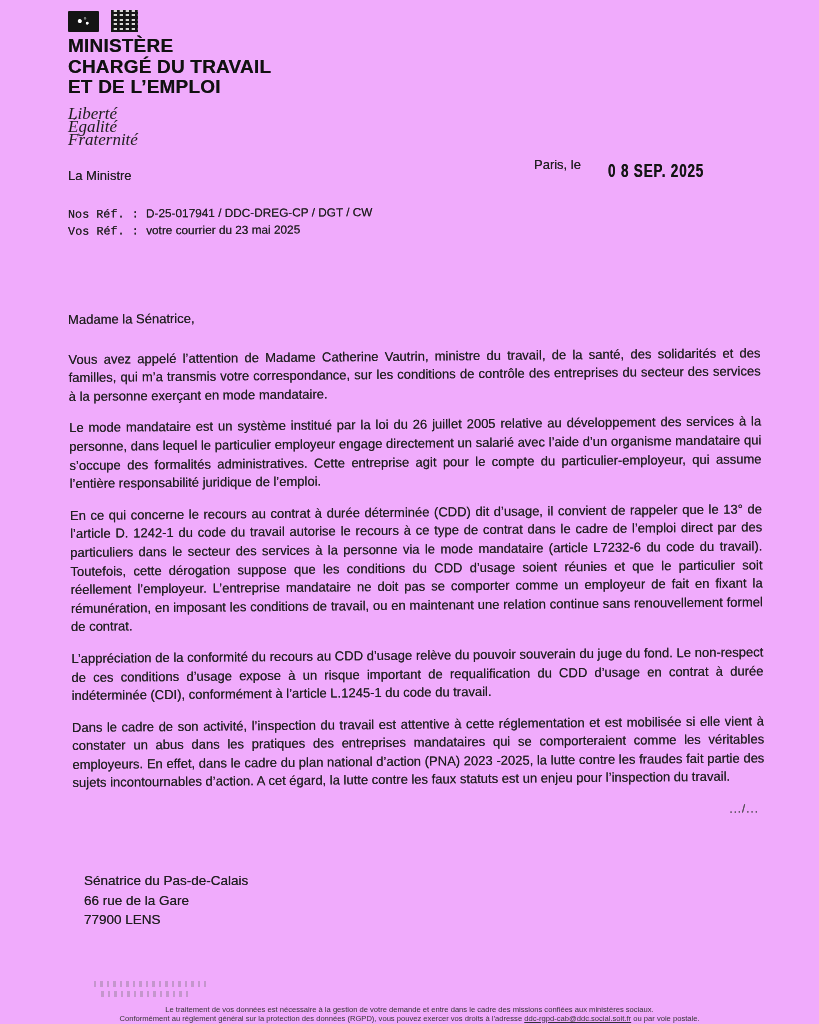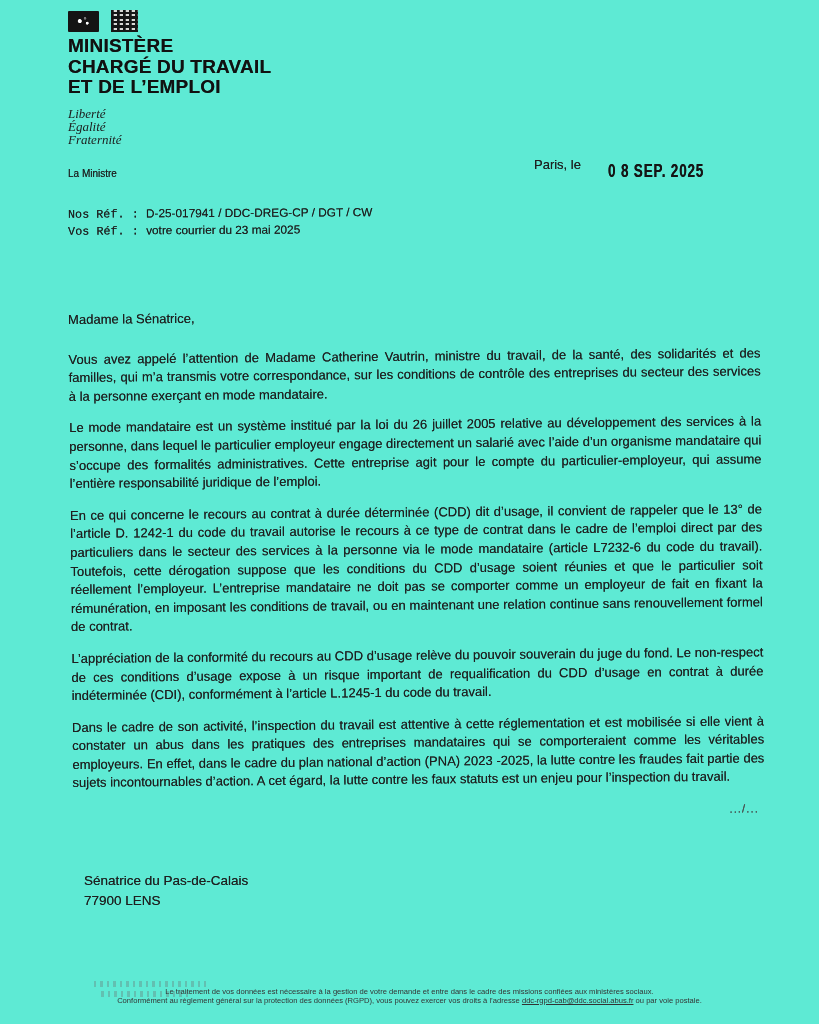--- a/index.html
+++ b/index.html
@@ -1,21 +1,21 @@
 <!DOCTYPE html>
 <html lang="fr"><head>
 <meta charset="utf-8">
 <style>
   html,body{margin:0;padding:0;}
   body{background:#e8e8e6;font-family:"Liberation Sans",sans-serif;}
   .page{
     position:relative;
     width:819px;height:1024px;
     margin:0 auto;
-    background:#5eead4;
+    background:#f0abfc;
     overflow:hidden;
     color:#1f1f1f;
     -webkit-font-smoothing:antialiased;
   }
   .page *{box-sizing:border-box;}
   .ink{ text-shadow:0 0 .35px rgba(20,20,20,.75); }
 
   
   .header{position:absolute;left:68px;top:8px;}
   .logos{display:flex;gap:12px;align-items:flex-end;height:24px;margin-bottom:4px;}
@@ -28,24 +28,24 @@
       #141414;
   }
   .logo-qr{
     display:inline-block;width:27px;height:22px;
     background-image:
       repeating-linear-gradient(0deg,#161616 0 2px,transparent 2px 4.5px),
       repeating-linear-gradient(90deg,#161616 0 2.5px,#4a4a4a 2.5px 3.5px,transparent 3.5px 6px);
     background-color:#d9d9d6;
   }
   .ministry{font-weight:700;font-size:19px;line-height:20.5px;letter-spacing:.2px;color:#111;}
-  .motto{margin-top:9px;font-family:"Liberation Serif",serif;font-style:italic;font-size:13px;line-height:13px;color:#1c1c1c;}
+  .motto{margin-top:9px;font-family:"Liberation Serif",serif;font-style:italic;font-size:17px;line-height:13px;color:#1c1c1c;}
 
   
-  .sender-title{position:absolute;left:68px;top:168px;font-size:10px;}
+  .sender-title{position:absolute;left:68px;top:168px;font-size:13px;}
   .place-label{position:absolute;left:534px;top:157px;font-size:13px;}
   .date-stamp{
     position:absolute;left:608px;top:160px;
     font-weight:700;font-size:16.5px;color:#151515;
     letter-spacing:1px;white-space:nowrap;
     transform:scaleX(.82) scaleY(1.12);transform-origin:left top;
     text-shadow:0 0 .6px #222;
   }
   .refs{position:absolute;left:68px;top:206px;font-size:11.8px;line-height:15.5px;transform:rotate(-.3deg);}
   .ref-row{white-space:nowrap;}
@@ -70,21 +70,21 @@
 
   
   .faint-stamp{position:absolute;left:94px;top:981px;opacity:.32;filter:blur(.4px);}
   .faint-line{height:6px;background:repeating-linear-gradient(90deg,#6b6b6b 0 2.5px,transparent 2.5px 6.5px);}
   .faint-line.l1{width:112px;}
   .faint-line.l2{width:88px;margin-top:4px;margin-left:7px;}
 
   
   .footer{
     position:absolute;left:0;right:0;bottom:0;
-    padding:0 66px 19px 66px;
+    padding:0 66px 1px 66px;
     text-align:center;font-size:7.6px;line-height:9.2px;color:#333;
   }
   .footer .link{text-decoration:underline;color:#333;}
 </style>
 </head>
 <body>
 
 <div class="page">
 
   <div class="header">
@@ -124,26 +124,27 @@
     <p>Vous avez appelé l’attention de Madame Catherine Vautrin, ministre du travail, de la santé, des solidarités et des familles, qui m’a transmis votre correspondance, sur les conditions de contrôle des entreprises du secteur des services à la personne exerçant en mode mandataire.</p>
     <p>Le mode mandataire est un système institué par la loi du 26 juillet 2005 relative au développement des services à la personne, dans lequel le particulier employeur engage directement un salarié avec l’aide d’un organisme mandataire qui s’occupe des formalités administratives. Cette entreprise agit pour le compte du particulier-employeur, qui assume l’entière responsabilité juridique de l’emploi.</p>
     <p>En ce qui concerne le recours au contrat à durée déterminée (CDD) dit d’usage, il convient de rappeler que le 13° de l’article D. 1242-1 du code du travail autorise le recours à ce type de contrat dans le cadre de l’emploi direct par des particuliers dans le secteur des services à la personne via le mode mandataire (article L7232-6 du code du travail). Toutefois, cette dérogation suppose que les conditions du CDD d’usage soient réunies et que le particulier soit réellement l’employeur. L’entreprise mandataire ne doit pas se comporter comme un employeur de fait en fixant la rémunération, en imposant les conditions de travail, ou en maintenant une relation continue sans renouvellement formel de contrat.</p>
     <p>L’appréciation de la conformité du recours au CDD d’usage relève du pouvoir souverain du juge du fond. Le non-respect de ces conditions d’usage expose à un risque important de requalification du CDD d’usage en contrat à durée indéterminée (CDI), conformément à l’article L.1245-1 du code du travail.</p>
     <p>Dans le cadre de son activité, l’inspection du travail est attentive à cette réglementation et est mobilisée si elle vient à constater un abus dans les pratiques des entreprises mandataires qui se comporteraient comme les véritables employeurs. En effet, dans le cadre du plan national d’action (PNA) 2023 -2025, la lutte contre les fraudes fait partie des sujets incontournables d’action. A cet égard, la lutte contre les faux statuts est un enjeu pour l’inspection du travail.</p>
     <div class="cont-mark">.../...</div>
   </div>
 
   <div class="recipient ink">
     <div>Sénatrice du Pas-de-Calais</div>
+    <div>66 rue de la Gare</div>
     <div>77900 LENS</div>
   </div>
 
   <div class="faint-stamp">
     <div class="faint-line l1"></div>
     <div class="faint-line l2"></div>
   </div>
 
   <div class="footer">
     <div>Le traitement de vos données est nécessaire à la gestion de votre demande et entre dans le cadre des missions confiées aux ministères sociaux.</div>
-    <div><span>Conformément au règlement général sur la protection des données (RGPD), vous pouvez exercer vos droits à l’adresse </span><span class="link">ddc-rgpd-cab@ddc.social.abus.fr</span><span> ou par voie postale.</span></div>
+    <div><span>Conformément au règlement général sur la protection des données (RGPD), vous pouvez exercer vos droits à l’adresse </span><span class="link">ddc-rgpd-cab@ddc.social.soit.fr</span><span> ou par voie postale.</span></div>
   </div>
 
 </div>
 
 </body></html>

